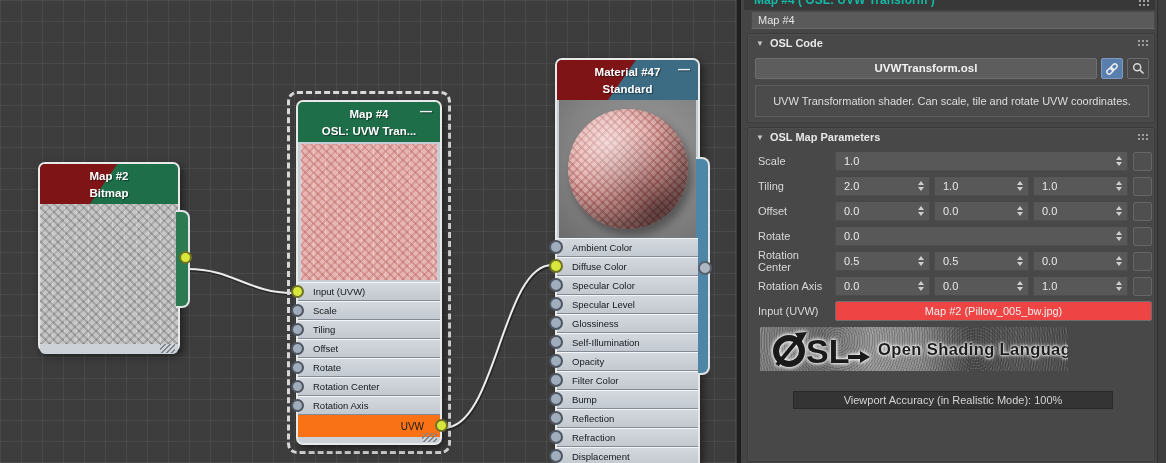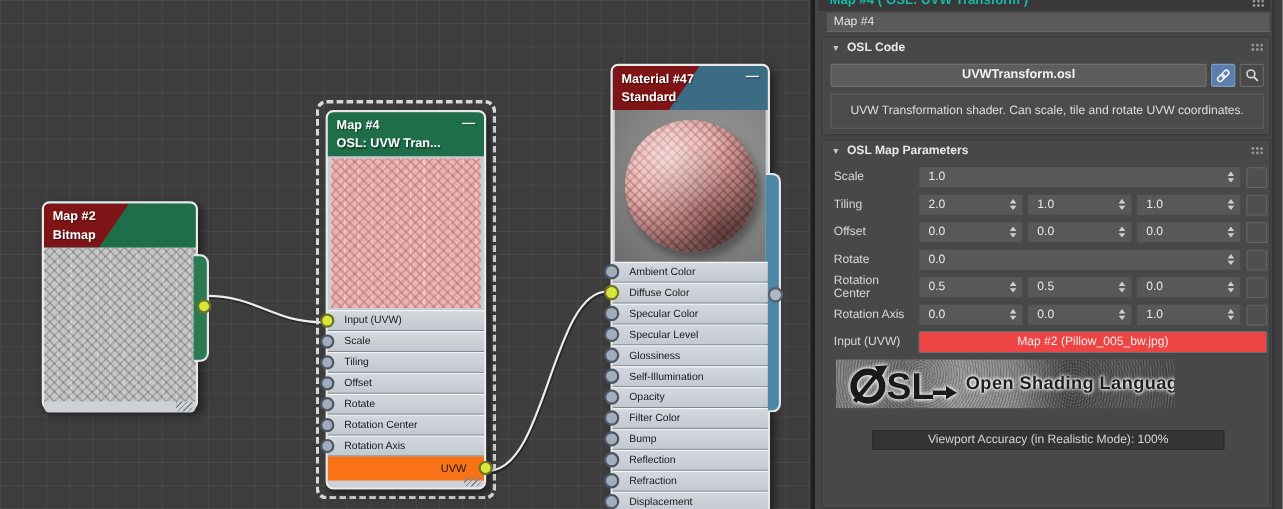--- a/index.html
+++ b/index.html
@@ -19,21 +19,21 @@
   .node { position:absolute; z-index:3; background:#c7cdd4; border:2px solid #e9e9e9; border-radius:7px;
           box-shadow:3px 4px 8px rgba(0,0,0,.5); }
   .sel-border { position:absolute; left:287px; top:91px; width:164px; height:363px; z-index:2;
           border:3px dashed #d8d8d8; border-radius:10px; }
 
   .node-hdr { position:relative; color:#fff; font-weight:bold; font-size:11.5px; line-height:1.45;
           padding:4px 8px 3px; border-radius:5px 5px 0 0; text-shadow:1px 1px 1px rgba(0,0,0,.45); overflow:hidden; }
   .hdr-green { background:#1f6e4a; }
   .hdr-blue  { background:#3c6b84; }
   .red-corner { position:absolute; inset:0; background:#7e1416; clip-path:polygon(0 0,56% 0,36% 100%,0 100%); }
-  .hdr-line { position:relative; z-index:1; white-space:nowrap; }
+  .hdr-line { position:relative; z-index:1; white-space:nowrap;text-align:center; }
   .collapse { position:absolute; right:8px; top:1px; z-index:1; font-weight:bold; font-size:12px; color:#eef2f5; }
 
   .herr-gray { height:140px;
     background-color:#c6c6c6;
     background-image:repeating-linear-gradient(45deg, rgba(0,0,0,.16) 0 2px, transparent 2px 6px),
                      repeating-linear-gradient(-45deg, rgba(0,0,0,.13) 0 2px, transparent 2px 6px),
                      repeating-linear-gradient(90deg, rgba(255,255,255,.28) 0 1px, transparent 1px 12px); }
   .herr-pink { height:136px; margin:2px 3px;
     background-color:#e8b6b2;
     background-image:repeating-linear-gradient(45deg, rgba(170,75,75,.30) 0 2px, transparent 2px 6px),
@@ -68,21 +68,21 @@
   .node-footer.tall { height:10px; }
   .grip { position:absolute; right:3px; bottom:1px; width:15px; height:9px;
     background-image:repeating-linear-gradient(135deg, #7e848c 0 1px, transparent 1px 3.5px); }
 
   .side-tab { position:absolute; width:14px; border:2px solid #e2e5e8; border-left:none;
     border-radius:0 8px 8px 0; z-index:0; }
   .tab-green { right:-12px; top:46px; height:98px; background:#2b7a52; }
   .tab-blue  { right:-12px; top:97px; height:218px; background:#4d86a6; }
   .out-float { left:auto; }
 
-  .map2 { left:38px;  top:183px; width:142px; height:190px; }
+  .map2 { left:38px;  top:162px; width:142px; height:190px; }
   .map4 { left:296px; top:100px; width:146px; height:345px; }
   .mat  { left:555px; top:58px;  width:145px; height:406px; border-radius:7px 7px 0 0; }
 
   
   .divider { position:absolute; left:737px; top:0; width:4px; height:463px; background:#1f1f1f; }
   .panel { position:absolute; left:741px; top:0; width:416px; height:463px; background:#454545; font-size:11px; }
   .scroll-strip { position:absolute; left:1157px; top:0; width:9px; height:463px; background:#3e3e3e; border-left:1px solid #2e2e2e; }
 
   .clip-hdr { position:absolute; left:3px; top:0; width:411px; height:10px; background:#383838; overflow:hidden;
     color:#14b8a6; font-weight:bold; font-size:12px; }

